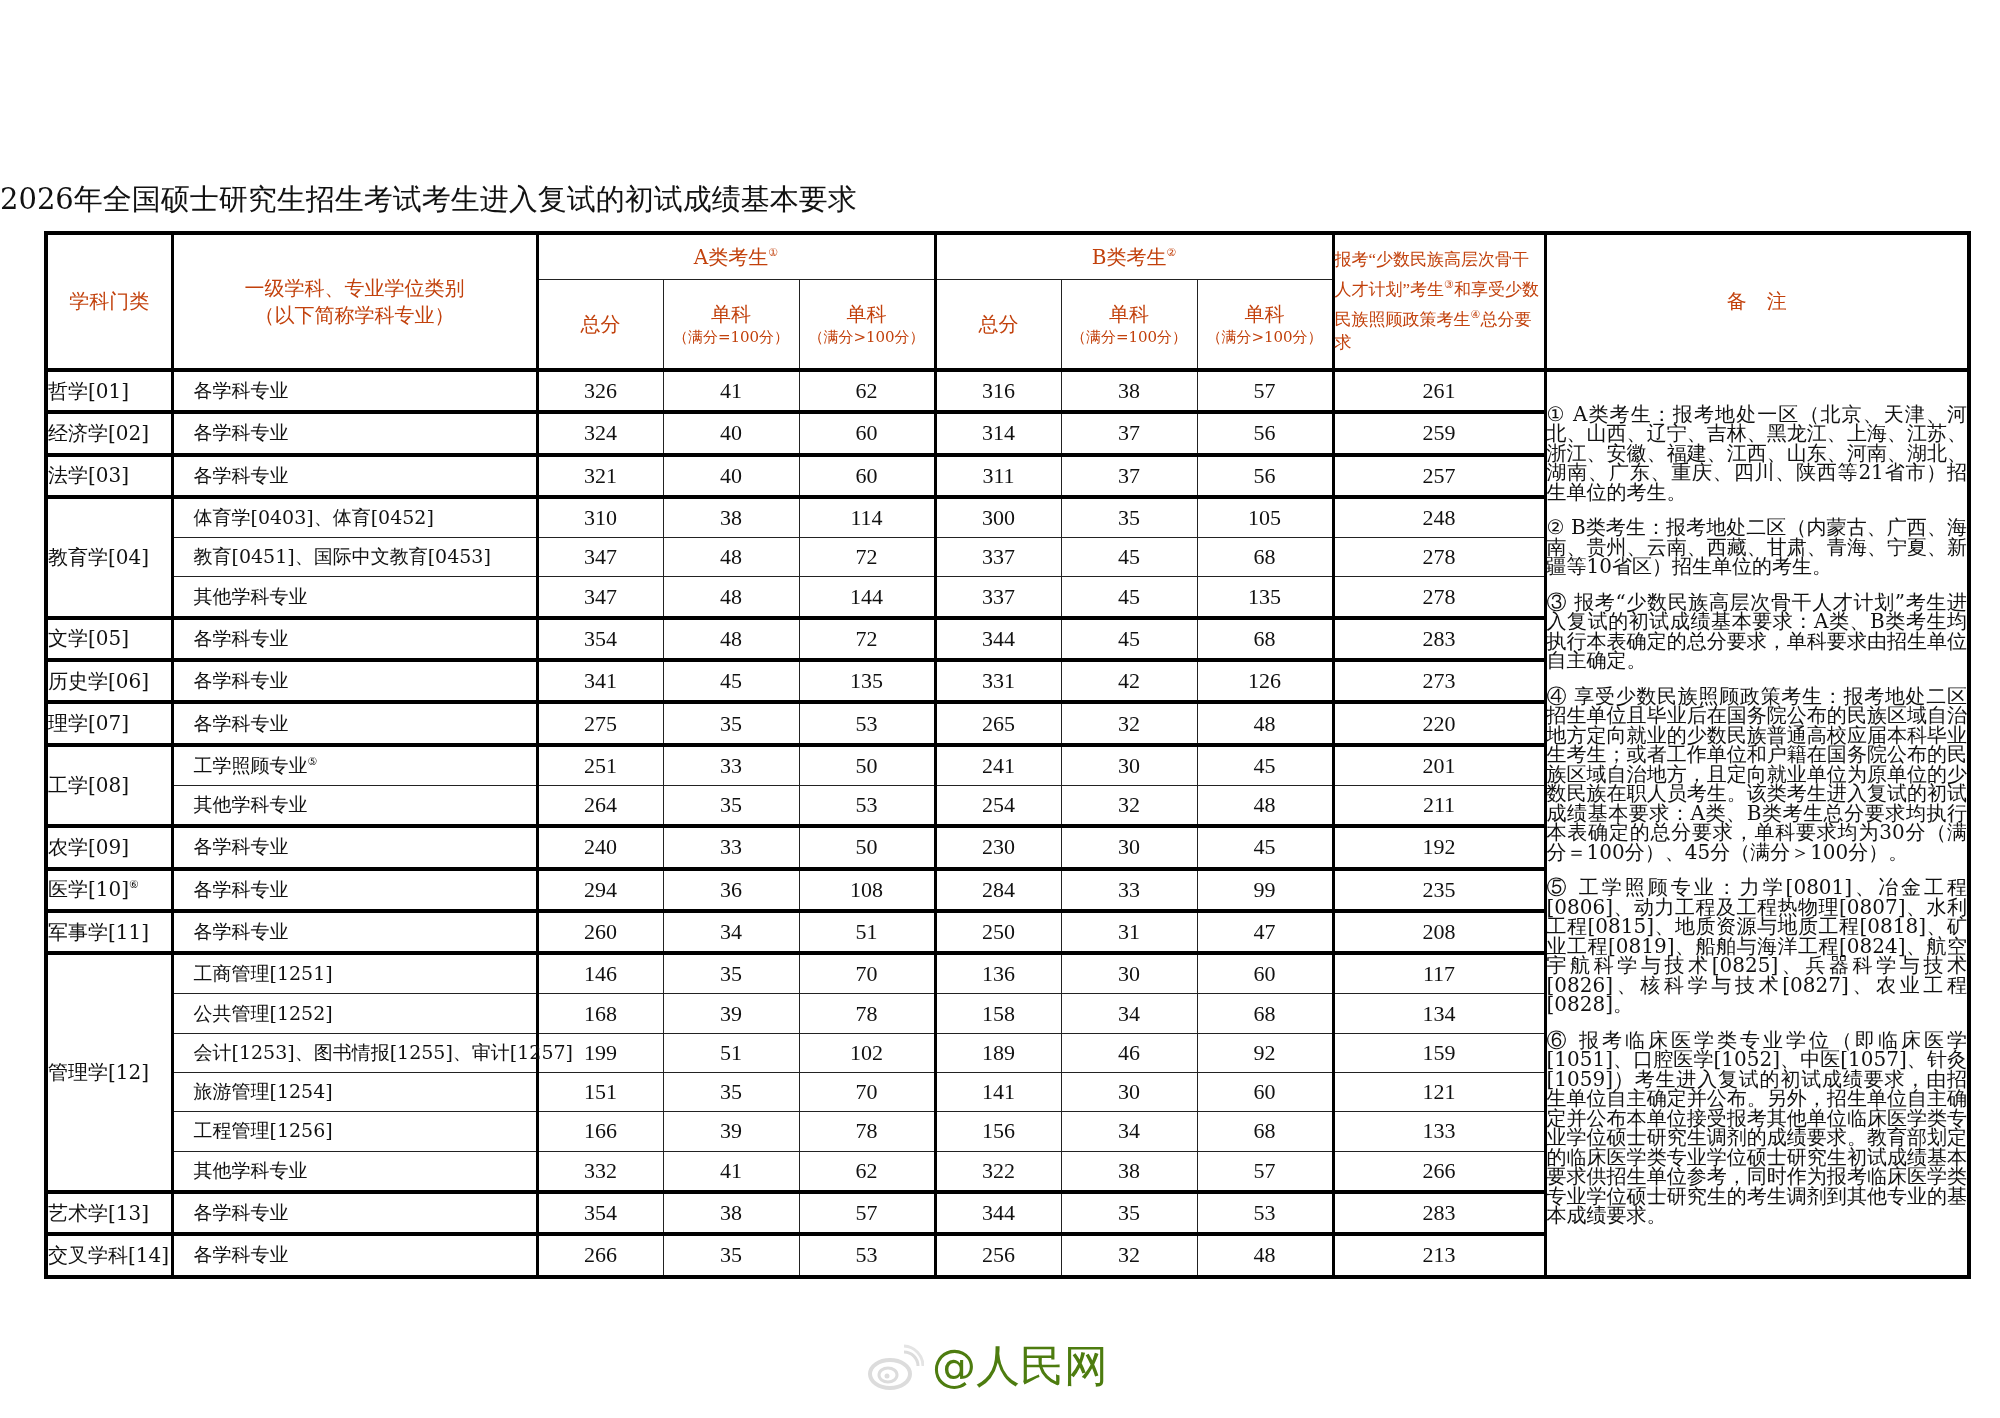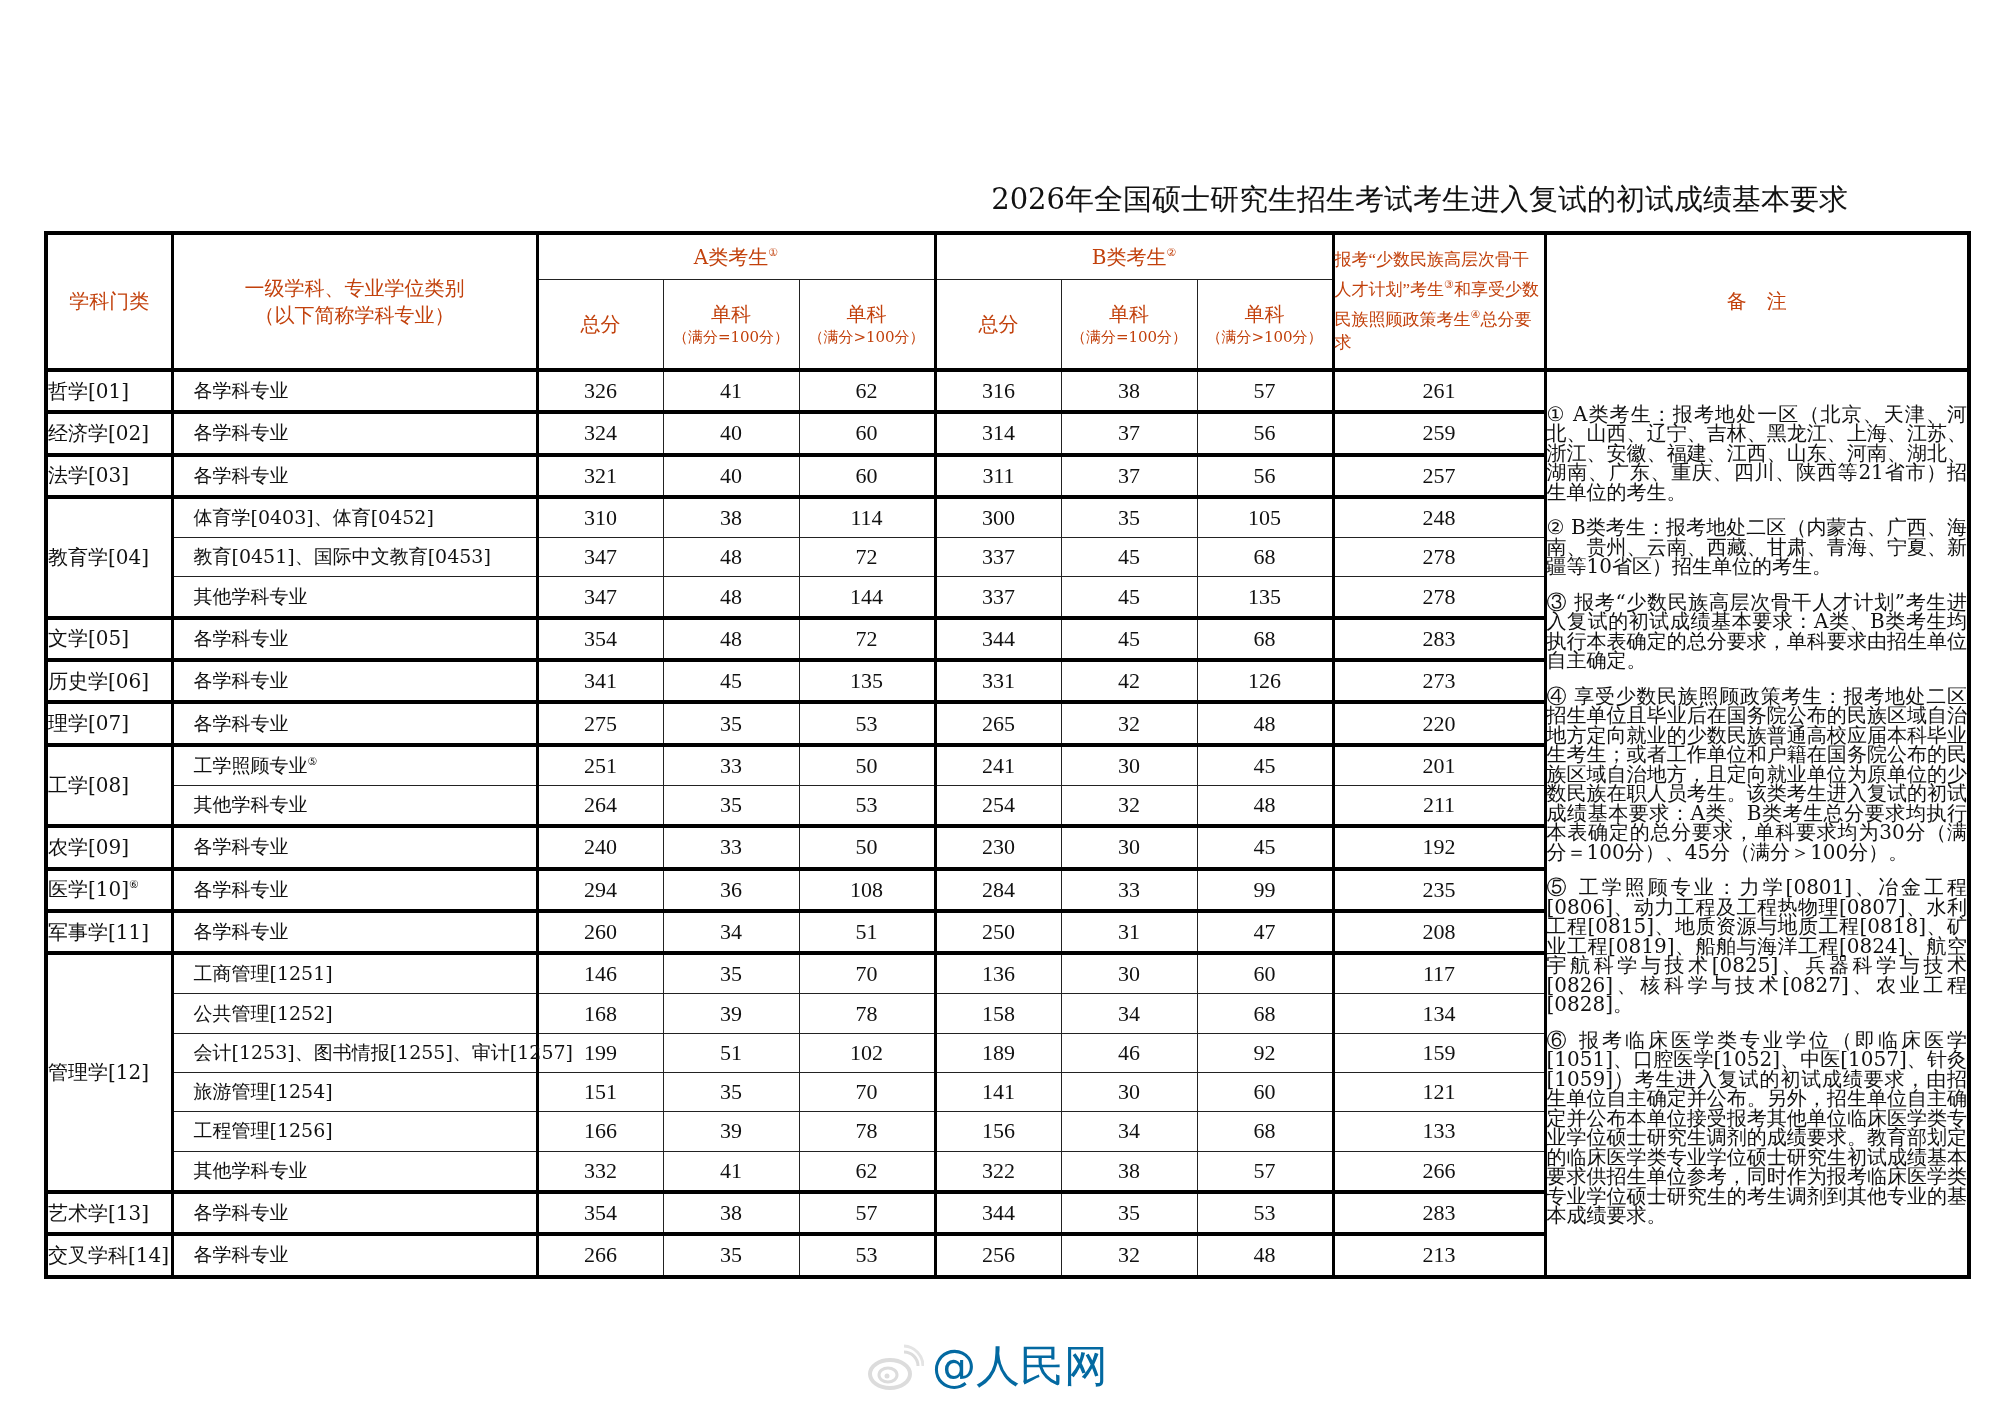--- a/index.html
+++ b/index.html
@@ -1,38 +1,38 @@
 <!DOCTYPE html>
 <html><head>
 <meta charset="utf-8">
 <style>
   html, body { margin:0; padding:0; background:#ffffff; }
   body { width:2000px; height:1418px; position:relative; overflow:hidden;
          font-family:"DejaVu Serif","Liberation Serif",serif; color:#111; }
-  .title { position:absolute; left:0; width:1848px; top:180px; text-align:right;
+  .title { position:absolute; left:0; width:1848px; top:180px; text-align:left;
            font-size:29px; letter-spacing:0px; color:#111; font-family:"DejaVu Serif","Liberation Serif",serif; }
   table.main { position:absolute; left:44px; top:231px; border-collapse:collapse;
                table-layout:fixed; width:1923px; border:4px solid #000; }
   table.main td { border:1.5px solid #222; padding:0; font-size:20px; height:38.3px; vertical-align:middle; }
   table.main td.num { text-align:center; font-family:"Liberation Serif","DejaVu Serif",serif; font-size:22px; }
   table.main td.txt { text-align:left; padding-left:20px; white-space:nowrap; font-size:19px; }
   table.main tr.grp-top td { border-top:4px solid #000; }
   td.thick-r { border-right:3px solid #000 !important; }
   .hdr td { text-align:center; font-size:18px; color:#c2410c; }
   .hdr .sub { font-size:15px; display:block; }
   .hdr .grp { height:44px; }
   .hdr .h2 { height:88px; }
   td.cat { text-align:left; padding-left:4px; font-size:19px; white-space:nowrap; }
   sup { font-size:11px; vertical-align:super; }
   td.notes { vertical-align:top; padding:18px 6px 0 4px; font-size:14px; line-height:19.5px;
              font-family:"DejaVu Serif","Liberation Serif",serif; text-align:justify; color:#111; }
   td.notes p { margin:0 0 16px 0; }
   td.minority-hdr { text-align:left !important; padding:2px 2px; font-size:17px !important; line-height:24px;font-family:Liberation Serif, serif; }
   .watermark { position:absolute; left:868px; top:1336px; height:60px; display:flex; align-items:center;
-               gap:8px; color:#0369a1; font-family:"DejaVu Sans","Liberation Sans",sans-serif; font-size:44px; }
+               gap:8px; color:#4d7c0f; font-family:"DejaVu Sans","Liberation Sans",sans-serif; font-size:44px; }
   .weibo-logo { width:56px; height:44px; position:relative; }
 </style>
 </head>
 <body>
 
 <div class="title">2026年全国硕士研究生招生考试考生进入复试的初试成绩基本要求</div>
 
 <table class="main">
   <colgroup>
     <col style="width:126px">

